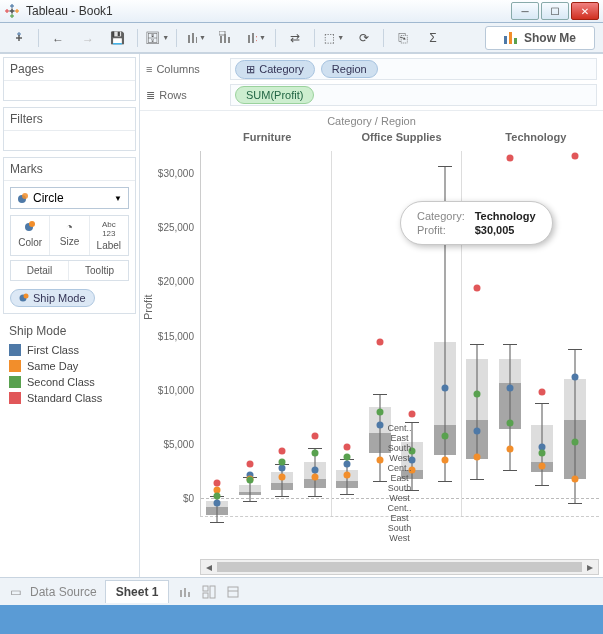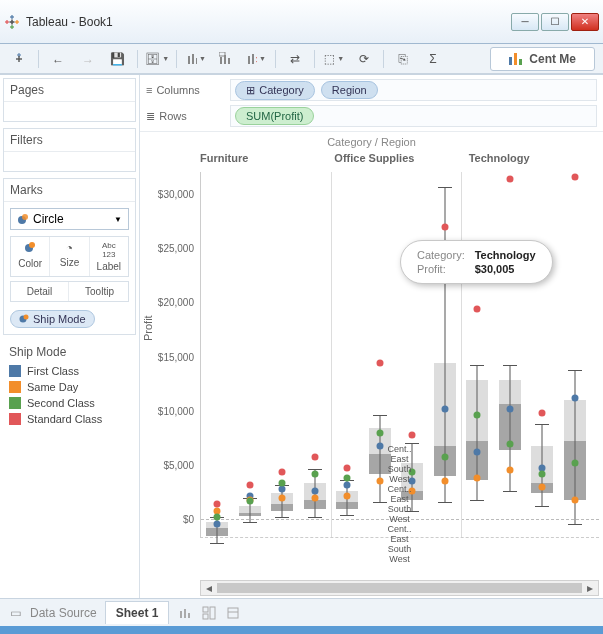--- a/index.html
+++ b/index.html
@@ -1,18 +1,18 @@
 <!DOCTYPE html>
 <html><head>
 <meta charset="utf-8">
 <style>
 * { box-sizing: border-box; margin: 0; padding: 0; font-family: "Segoe UI", Tahoma, sans-serif; }
 body { background: #5a9bd5; width: 603px; height: 634px; overflow: hidden; font-size: 12px; }
 .window { background: #5a9bd5; width: 603px; height: 634px; position: relative; }
-.titlebar { height: 44px; background: linear-gradient(#fdfeff, #e8f0f8); display: flex; align-items: center; padding: 0 4px; border-bottom: 1px solid #a0b8d0; }
+.titlebar { height: 23px; background: linear-gradient(#fdfeff, #e8f0f8); display: flex; align-items: center; padding: 0 4px; border-bottom: 1px solid #a0b8d0; }
 .titlebar .app-icon { width: 16px; height: 16px; margin-right: 6px; display: inline-flex; align-items: center; justify-content: center; }
 .titlebar .title { flex: 1; color: #333; }
 .win-btns { display: flex; gap: 2px; }
 .win-btn { width: 28px; height: 18px; border: 1px solid #8aa; background: linear-gradient(#f7fbff,#d8e8f5); border-radius: 2px; display: flex; align-items: center; justify-content: center; font-size: 10px; color: #333; }
 .win-btn.close { background: linear-gradient(#f08080,#d03020); color: #fff; border-color: #a02010; }
 
 .menubar { height: 22px; background: #eef3f8; display: flex; align-items: center; gap: 14px; padding: 0 10px; color: #333; border-bottom: 1px solid #c8d4e0; }
 .menubar span { cursor: default; }
 
 .toolbar { height: 30px; background: #eef3f8; display: flex; align-items: center; gap: 8px; padding: 0 8px; border-bottom: 1px solid #c8d4e0; }
@@ -44,21 +44,21 @@
 .shelf-row { display: flex; align-items: center; gap: 6px; padding: 2px 4px; }
 .shelf-label { width: 78px; display: flex; align-items: center; gap: 4px; color: #666; font-size: 11px; }
 .pill { border-radius: 10px; padding: 2px 10px; font-size: 11px; display: inline-flex; align-items: center; gap: 4px; }
 .pill.dim { background: #cfe0f0; border: 1px solid #a8c4e0; color: #335; }
 .pill.meas { background: #cdeecf; border: 1px solid #9ad29c; color: #264; }
 .shelf-track { flex: 1; border: 1px solid #e0e6ec; height: 22px; display: flex; align-items: center; padding: 0 4px; gap: 6px; background: #fafcfe; }
 
 .viz { flex: 1; position: relative; background: #fff; overflow: hidden; }
 .viz-title { text-align: center; color: #888; font-size: 11px; padding-top: 4px; }
 .cat-headers { display: flex; margin-left: 60px; }
-.cat-h { flex: 1; text-align: left; font-weight: bold; color: #666; font-size: 11px; padding: 4px 0; }
+.cat-h { flex: 1; text-align: center; font-weight: bold; color: #666; font-size: 11px; padding: 4px 0; }
 
 .plot { position: absolute; left: 60px; top: 40px; right: 4px; bottom: 60px; border-left: 1px solid #ccc; border-bottom: 1px dashed #ccc; }
 .plot .vline { position: absolute; top: 0; bottom: 0; width: 1px; background: #ddd; }
 .y-axis { position: absolute; left: 0; top: 40px; bottom: 60px; width: 58px; }
 .y-tick { position: absolute; right: 4px; font-size: 10px; color: #666; transform: translateY(-50%); }
 .y-label { position: absolute; left: 8px; top: 50%; transform: rotate(-90deg) translateX(20px); transform-origin: left; font-size: 11px; color: #666; }
 
 .x-labels { position: absolute; left: 60px; right: 4px; bottom: 34px; display: flex; flex-direction: column; }
 .x-lab { flex: 1; text-align: center; font-size: 9px; color: #555; }
 
@@ -176,21 +176,21 @@
     <span class="tb-btn">⟳</span>
     <span class="tb-sep"></span>
     <span class="tb-btn">⎘</span>
     <span class="tb-btn">Σ</span>
     <div class="showme">
       <svg width="14" height="12">
           <rect x="0" y="4" width="3" height="8" fill="#4e79a7"></rect>
           <rect x="5" y="0" width="3" height="12" fill="#f28e2b"></rect>
           <rect x="10" y="6" width="3" height="6" fill="#59a14f"></rect>
         </svg>
-      <span>Cent Me</span>
+      <span>Show Me</span>
     </div>
   </div>
 
   <div class="workspace">
     <div class="left-panel">
       <div class="shelf-card" style="height:44px">
         <div class="shelf-title">Pages</div>
       </div>
       <div class="shelf-card" style="height:44px">
         <div class="shelf-title">Filters</div>
@@ -444,21 +444,21 @@
             <div class="x-lab">Cent..</div>
             <div class="x-lab">East</div>
             <div class="x-lab">South</div>
             <div class="x-lab">West</div>
             <div class="x-lab">Cent..</div>
             <div class="x-lab">East</div>
             <div class="x-lab">South</div>
             <div class="x-lab">West</div>
           </div>
 
-        <div class="tooltip" style="left:260px; top:108px;border-radius:29px;">
+        <div class="tooltip" style="left:260px; top:90px;border-radius:29px;">
           <table>
             <tbody>
                 <tr>
                   <td class="tl">Category:</td>
                   <td class="tv">Technology</td>
                 </tr>
             <tr>
                   <td class="tl">Profit:</td>
                   <td class="tv">$30,005</td>
                 </tr>

